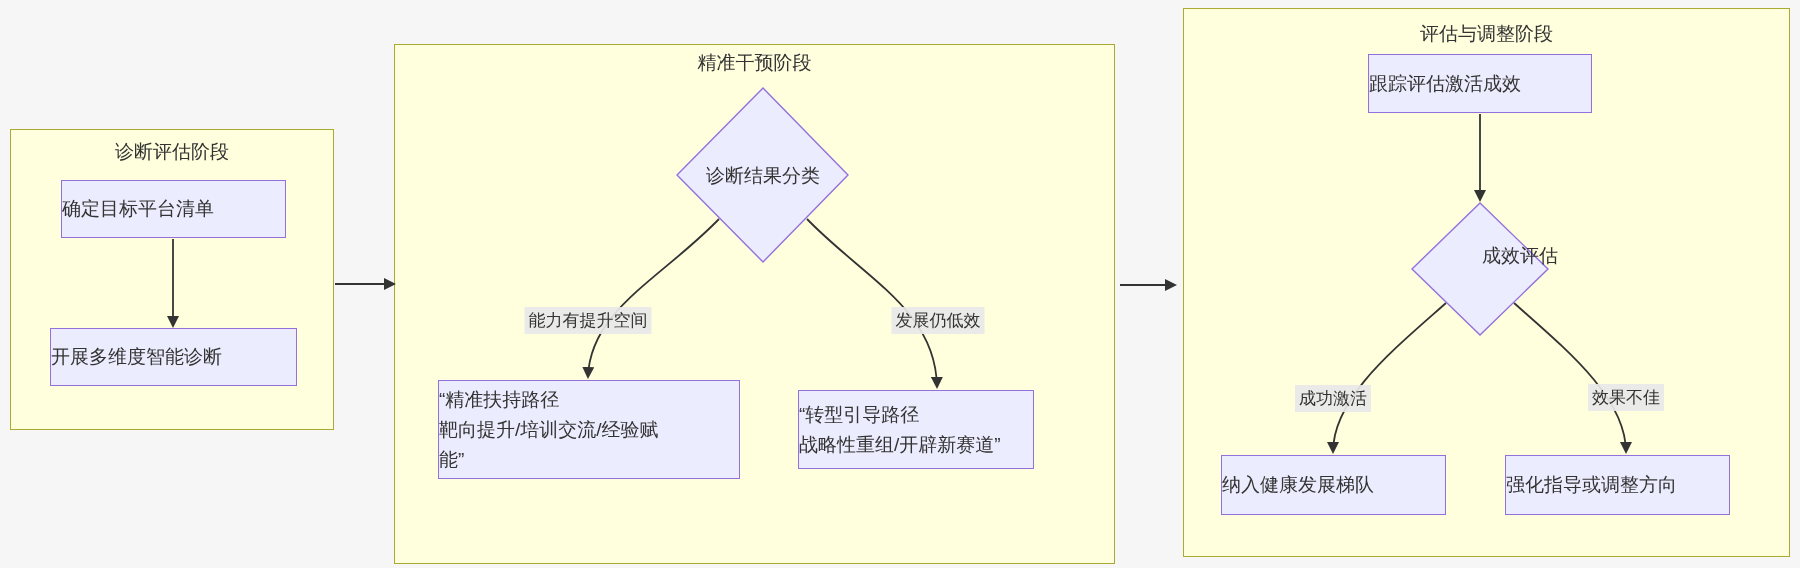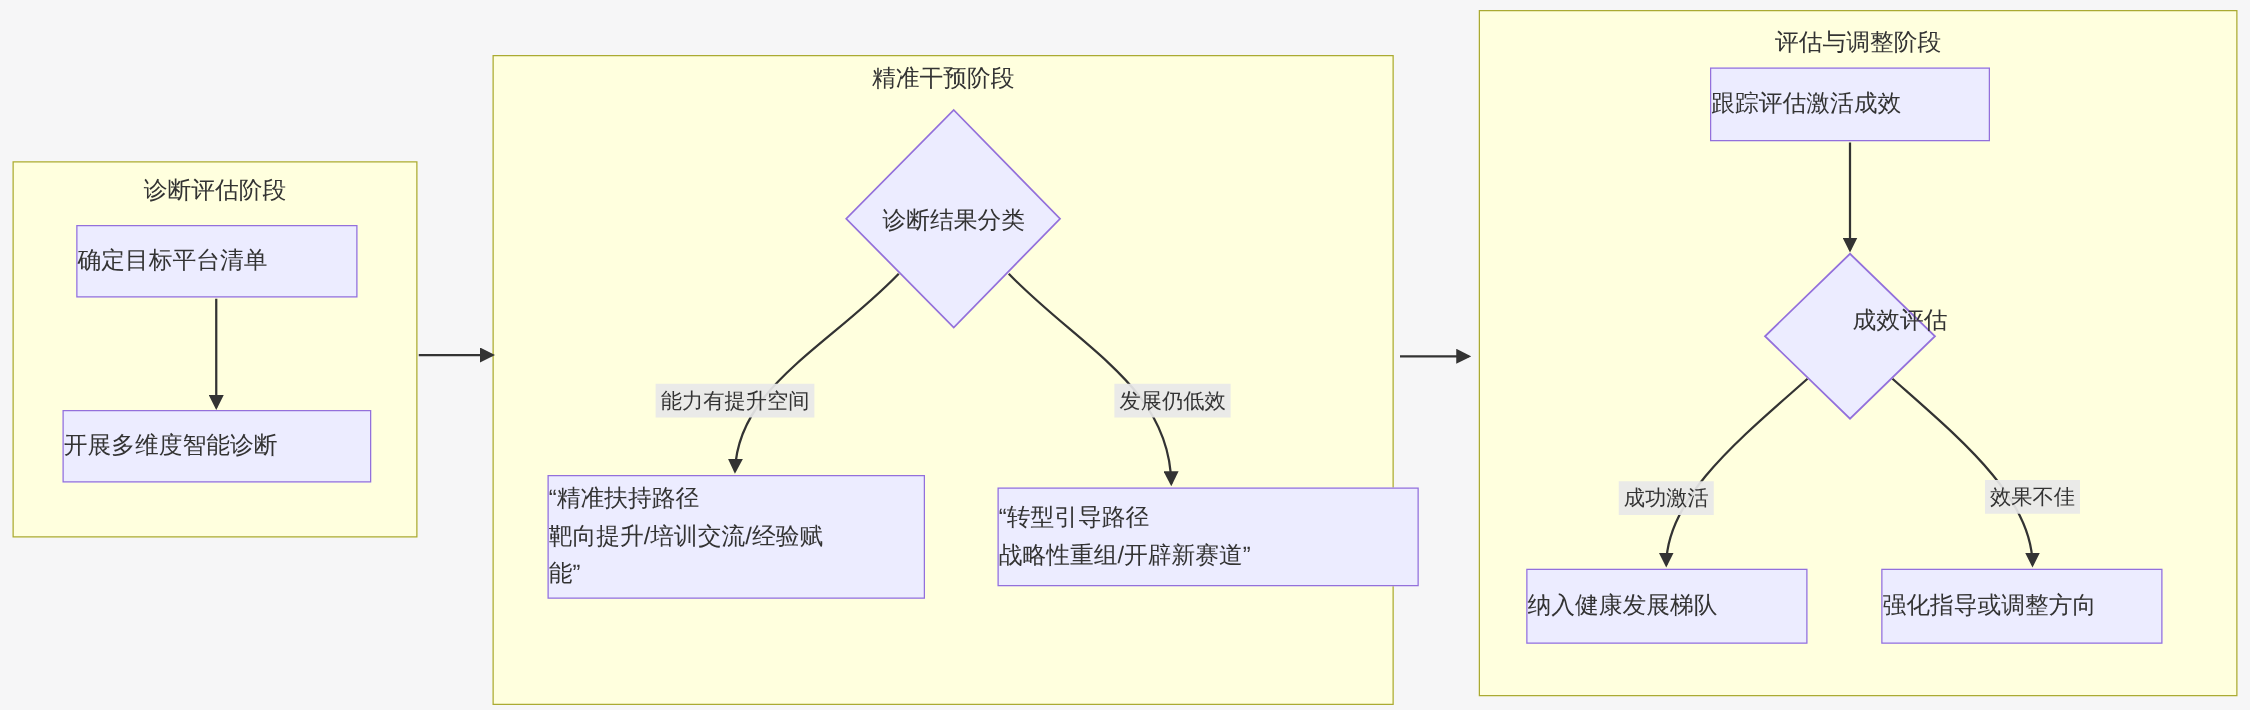--- a/index.html
+++ b/index.html
@@ -112,21 +112,21 @@
   <div class="node" style="left:50px; top:328px; width:247px; height:58px;">
     <div>开展多维度智能诊断</div>
   </div>
 
   <div class="node" style="left:438px; top:380px; width:302px; height:99px;">
     <div>“精准扶持路径</div>
     <div>靶向提升/培训交流/经验赋</div>
     <div>能”</div>
   </div>
 
-  <div class="node" style="left:798px; top:390px; width:337px; height:79px;">
+  <div class="node" style="left:798px; top:390px; width:236px; height:79px;">
     <div>“转型引导路径</div>
     <div>战略性重组/开辟新赛道”</div>
   </div>
 
   <div class="node" style="left:1368px; top:54px; width:224px; height:59px;">
     <div>跟踪评估激活成效</div>
   </div>
 
   <div class="node" style="left:1221px; top:455px; width:225px; height:60px;">
     <div>纳入健康发展梯队</div>

